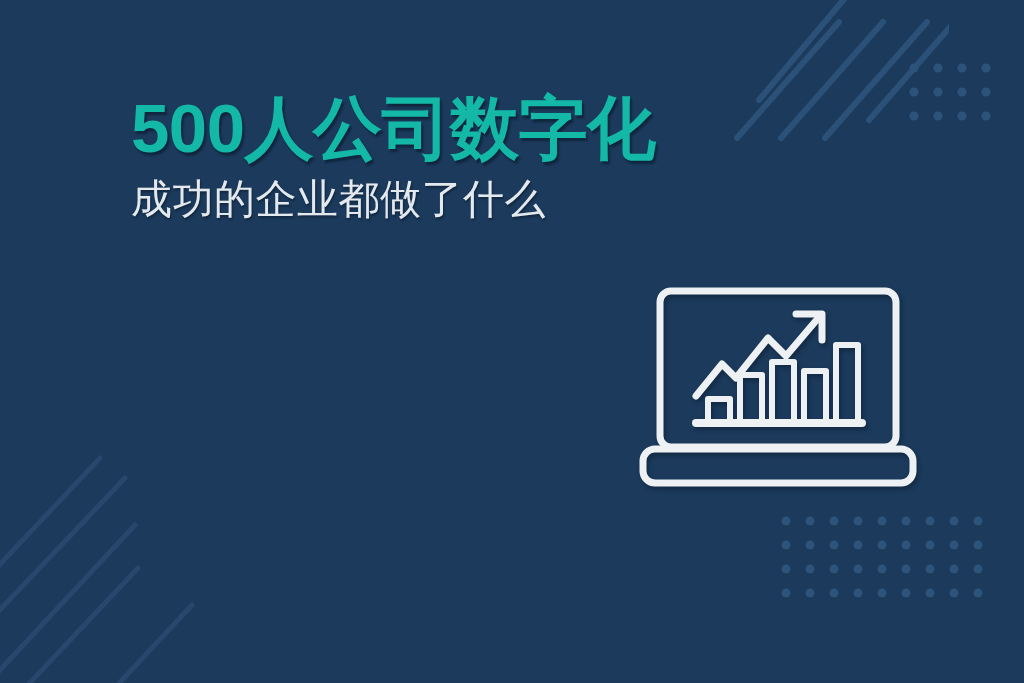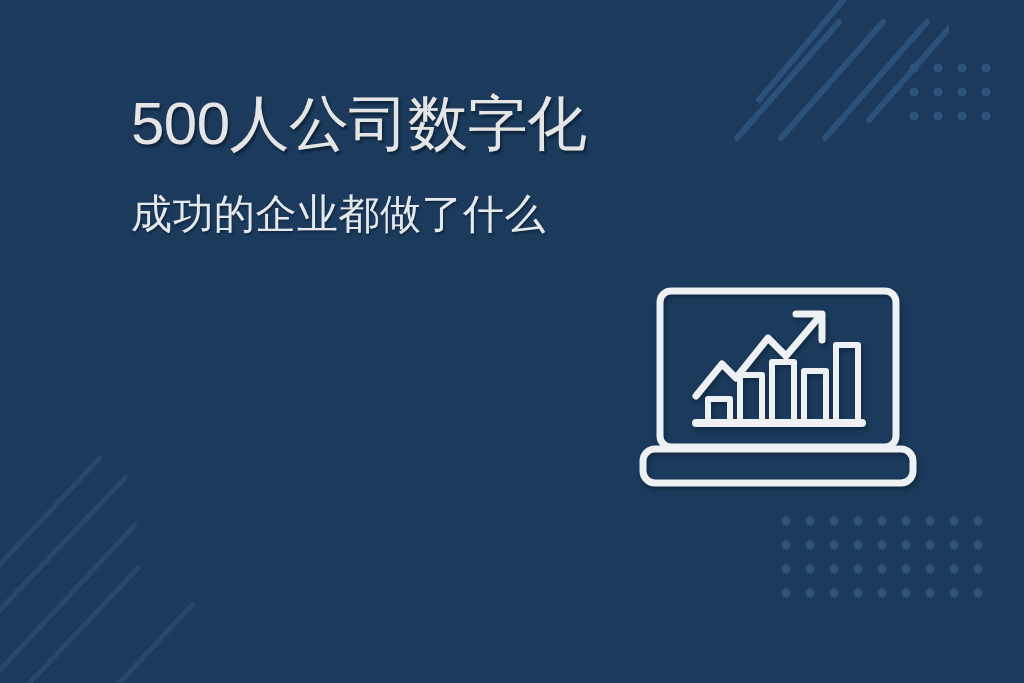--- a/index.html
+++ b/index.html
@@ -60,35 +60,34 @@
 
   
   .text-block {
     position: absolute;
     left: 131px;
     top: 86px;
     width: 640px;
   }
 
   .headline {
-    color: #e5e5e5;
-    font-size: 60px;
-    font-weight: 400;
+    color: #14b8a6;
+    font-size: 69px;
+    font-weight: 700;
     line-height: 1.26;
     letter-spacing: -0.5px;
     text-shadow: 2px 3px 2px rgba(8, 22, 38, 0.55);
     white-space: nowrap;
   }
 
   .headline-line-2 {
     margin-top: -4px;
   }
 
   .subtitle {
-    margin-top: 26px;
     color: #e4e9ee;
     font-size: 41px;
     font-weight: 400;
     line-height: 1.3;
     letter-spacing: 0.5px;
     text-shadow: 1px 2px 2px rgba(8, 22, 38, 0.5);
     white-space: nowrap;
   }
 
   

